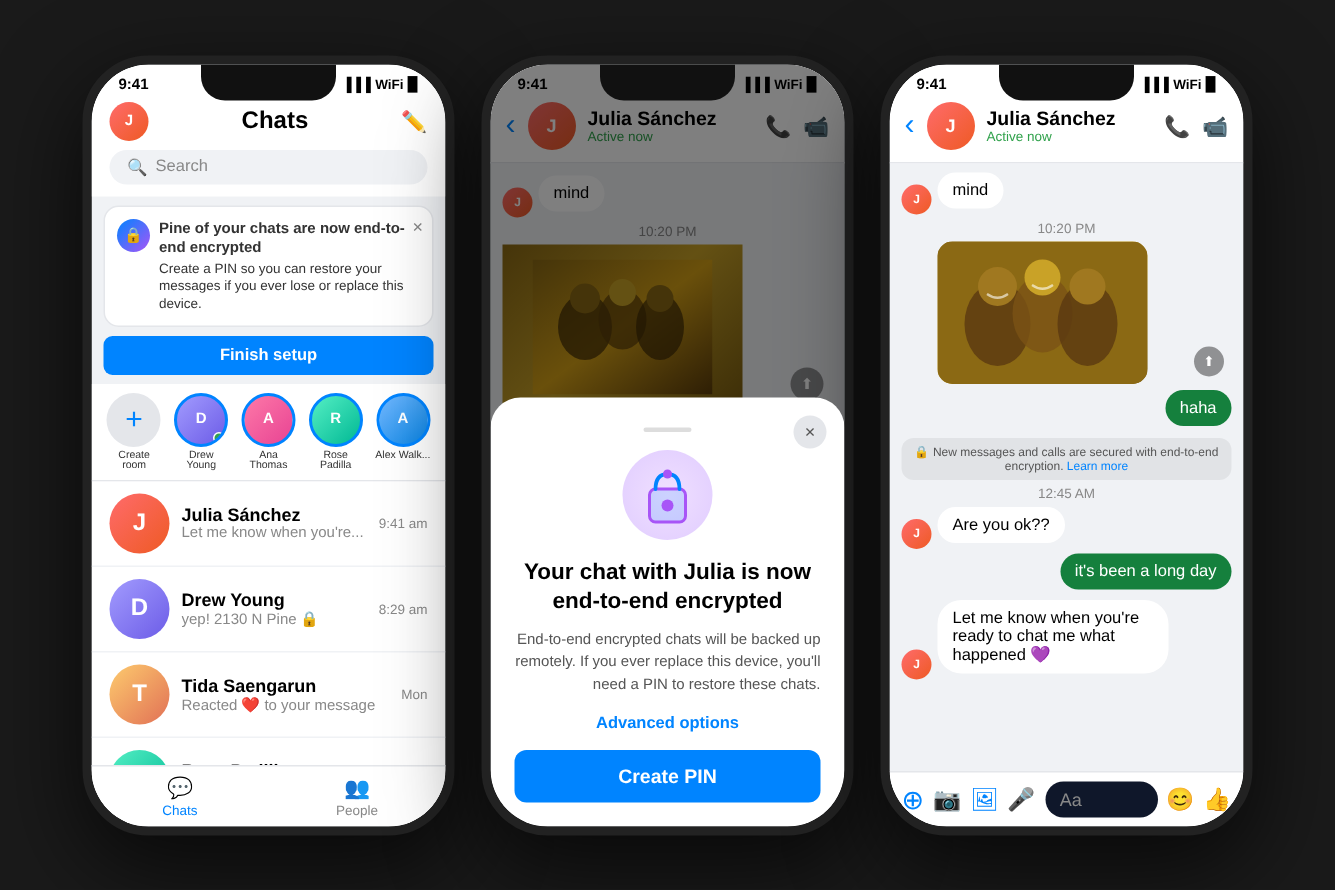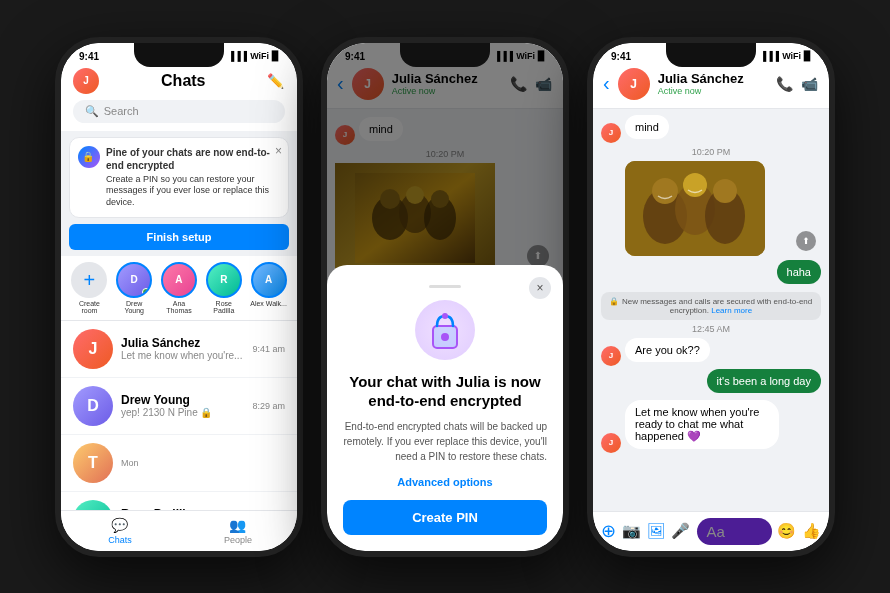--- a/index.html
+++ b/index.html
@@ -321,24 +321,24 @@
       bottom: 0; left: 0; right: 0;
       background: #fff;
       border-top: 1px solid #e4e6ea;
       padding: 6px 8px;
       display: flex;
       align-items: center;
       gap: 6px;
     }
     .input-field {
       flex: 1;
-      background: #4c1d95;
+      background: #0f172a;
       border-radius: 18px;
       padding: 5px 10px;
-      font-size: 15px;
+      font-size: 12px;
       color: #888;
     }
     .msg-avatar { width: 20px; height: 20px; border-radius: 50%; background: #ddd; flex-shrink: 0; overflow: hidden; }
 
     
     .av-julia { background: linear-gradient(135deg, #ff6b6b, #ee5a24); }
     .av-drew { background: linear-gradient(135deg, #a29bfe, #6c5ce7); }
     .av-ana { background: linear-gradient(135deg, #fd79a8, #e84393); }
     .av-rose { background: linear-gradient(135deg, #55efc4, #00b894); }
     .av-alex { background: linear-gradient(135deg, #74b9ff, #0984e3); }
@@ -449,20 +449,24 @@
           </div>
           <div class="chat-info">
             <div class="chat-name">Drew Young</div>
             <div class="chat-preview">yep! 2130 N Pine 🔒</div>
           </div>
           <span class="chat-time">8:29 am</span>
         </div>
         <div class="chat-item">
           <div class="chat-avatar av-tida">
             <div class="person-initial-lg">T</div>
+          </div>
+          <div class="chat-info">
+            <div class="chat-name">Tida Saengarun</div>
+            <div class="chat-preview">Reacted ❤️ to your message</div>
           </div>
           <span class="chat-time">Mon</span>
         </div>
         <div class="chat-item">
           <div class="chat-avatar av-rose">
             <div class="person-initial-lg">R</div>
           </div>
           <div class="chat-info">
             <div class="chat-name">Rose Padilla</div>
             <div class="chat-preview">try mine: rosev034 🔒</div>

